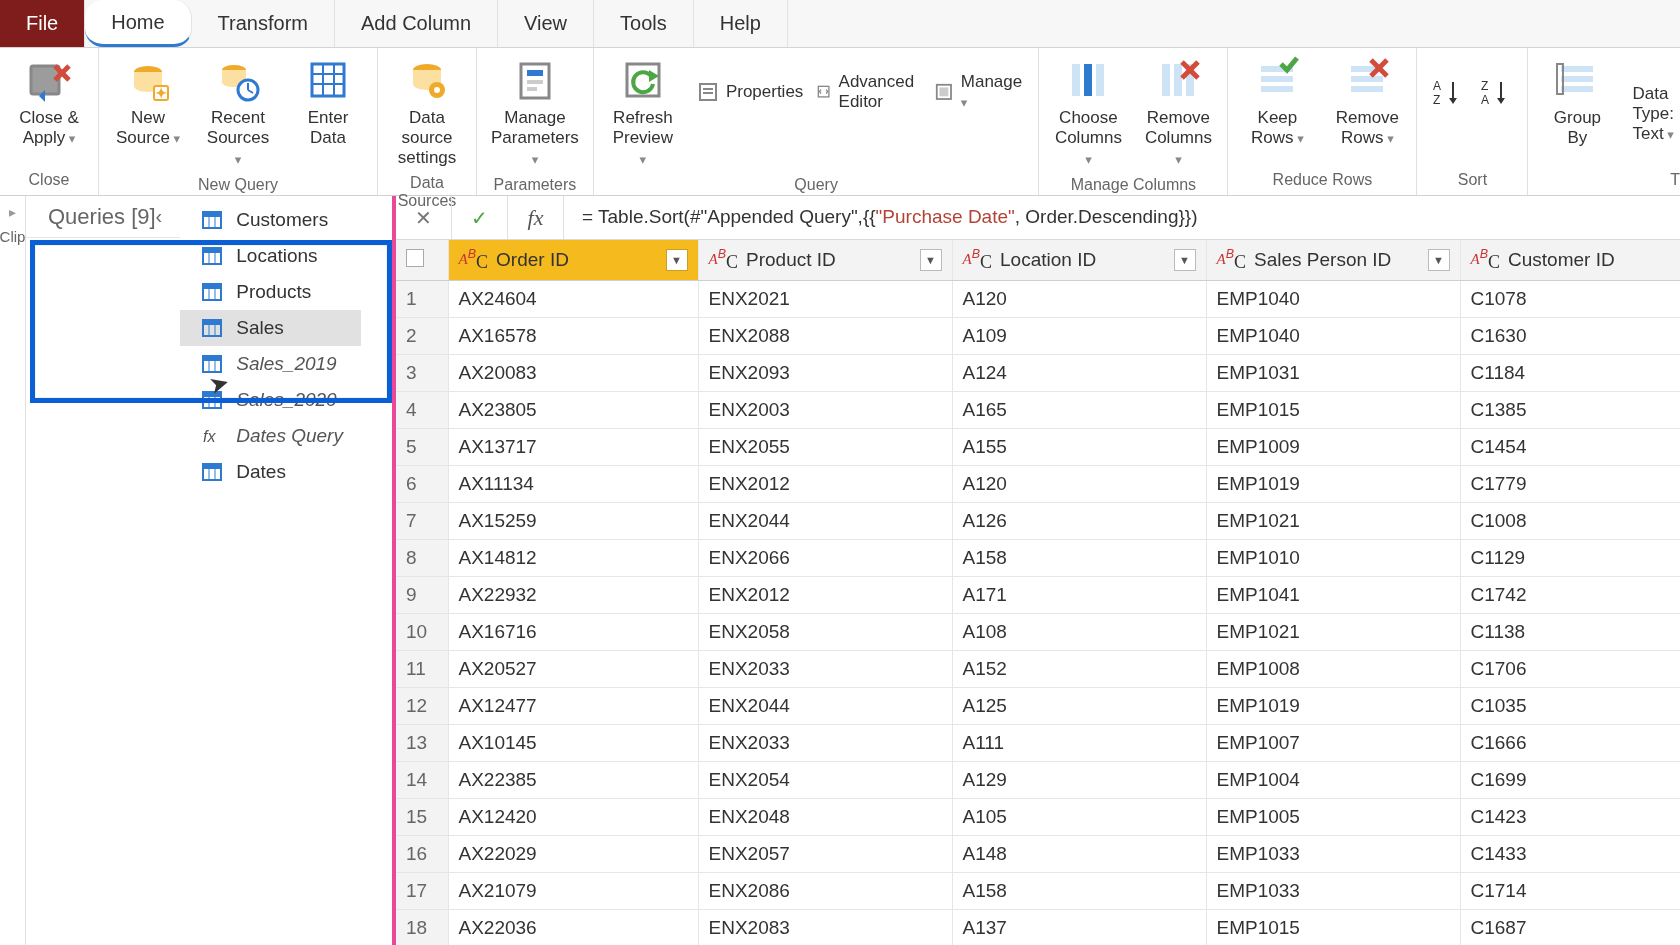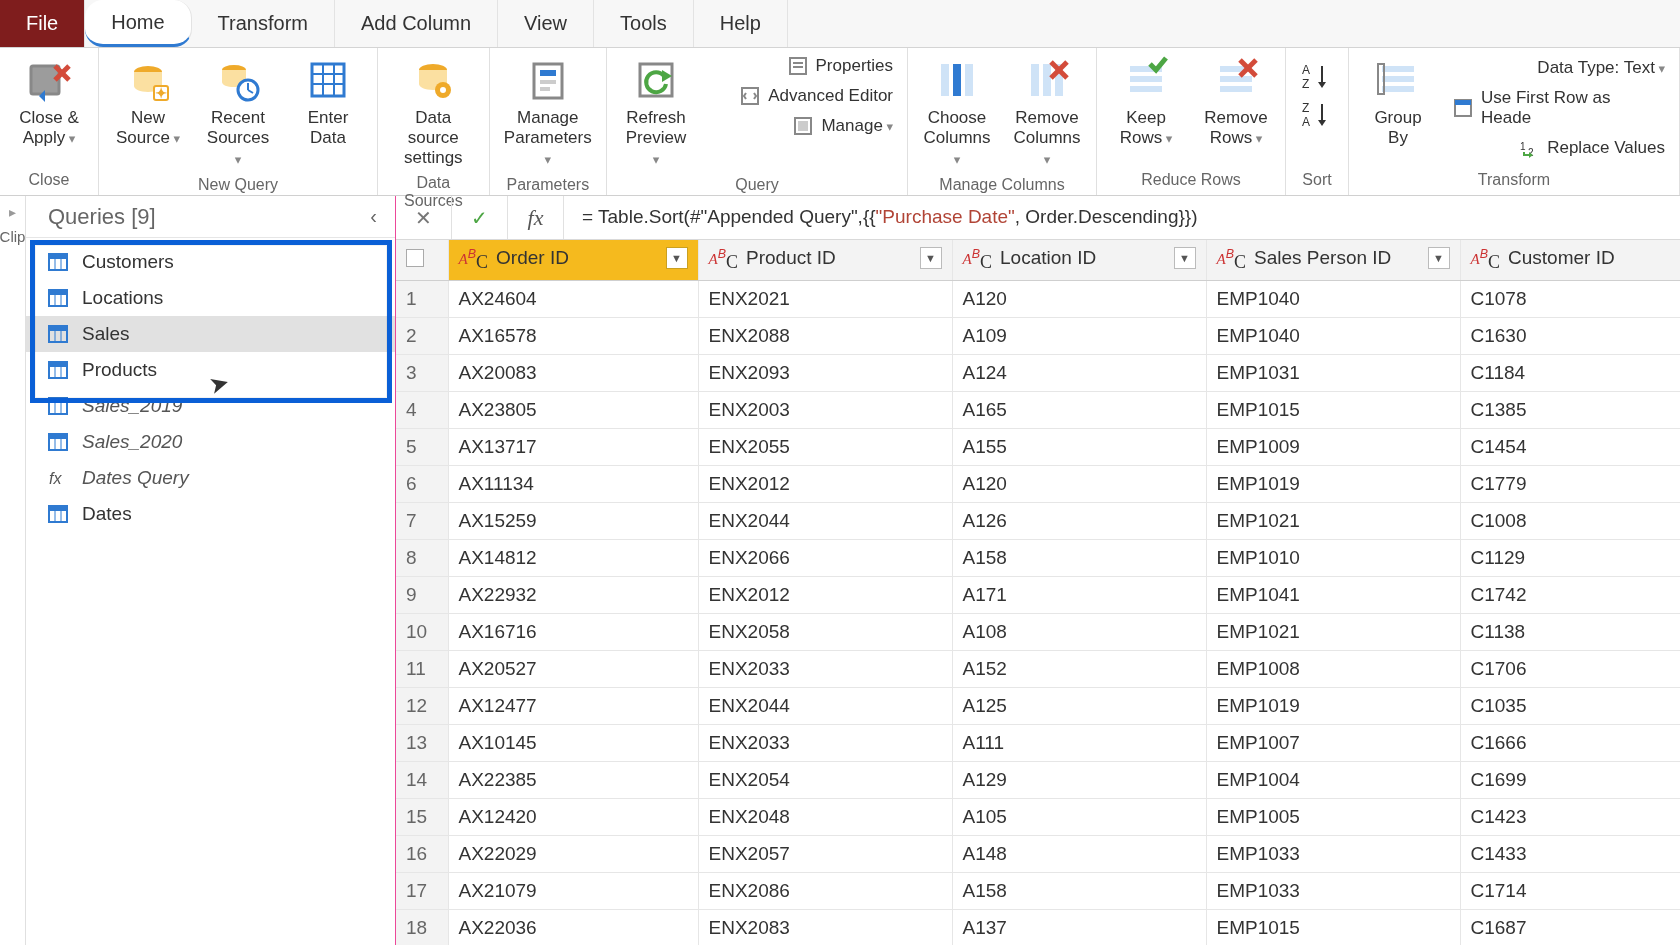--- a/index.html
+++ b/index.html
@@ -13,33 +13,33 @@
 
   
   .ribbon { height: 148px; background: #fff; display: flex; border-bottom: 1px solid #d0d0d0; user-select: none; }
   .group { display: flex; flex-direction: column; border-right: 1px solid #e0e0e0; padding: 6px 10px 0 10px; }
   .group-body { flex: 1; display: flex; align-items: flex-start; gap: 12px; }
   .group-label { font-size: 16px; color: #666; text-align: center; padding: 4px 0 6px 0; }
   .bigbtn { display: flex; flex-direction: column; align-items: center; justify-content: flex-start; gap: 4px; padding: 2px 4px; cursor: pointer; min-width: 78px; }
   .bigbtn .ic { width: 48px; height: 48px; display: flex; align-items: center; justify-content: center; }
   .bigbtn .lbls { font-size: 17px; line-height: 20px; text-align: center; }
   .caret::after { content: " ▾"; font-size: 13px; color: #888; }
-  .smallstack { display: flex; flex-direction: column; gap: 6px; align-items: flex-end; }
+  .smallstack { display: flex; gap: 6px; align-items: center; margin-top: 16px; }
   .smallbtn { display: flex; align-items: center; gap: 8px; font-size: 17px; cursor: pointer; padding: 2px 4px; }
   .smallbtn .sic { width: 20px; height: 20px; display: inline-flex; align-items: center; justify-content: center; }
 
   
   .content { display: flex; height: calc(945px - 48px - 148px); position: relative; }
 
   
   .leftstrip { width: 26px; border-right: 1px solid #e0e0e0; display: flex; flex-direction: column; align-items: center; padding-top: 8px; gap: 8px; color: #888; font-size: 12px; }
   .leftstrip .vtxt { writing-mode: horizontal-tb; font-size: 15px; color: #666; text-align: center; }
 
   
-  .queries { width: 370px; border-right: 1px solid #ec4899; display: flex; flex-direction: column; position: relative; }
+  .queries { width: 370px; border-right: 4px solid #ec4899; display: flex; flex-direction: row; position: relative; }
   .queries-header { height: 42px; display: flex; align-items: center; justify-content: space-between; padding: 0 18px 0 22px; border-bottom: 1px solid #e6e6e6; font-size: 22px; color: #666; }
   .qcollapse { font-size: 20px; color: #666; cursor: pointer; }
   .qlist { padding: 6px 0; position: relative; }
   .qitem { display: flex; align-items: center; gap: 14px; padding: 7px 18px 7px 22px; font-size: 19px; color: #333; cursor: pointer; }
   .qitem.italic { font-style: italic; color: #555; }
   .qitem.selected { background: #e1e1e1; }
   .qicon { width: 20px; height: 18px; flex: 0 0 auto; }
   .qicon svg { width: 100%; height: 100%; display: block; }
   .highlightbox { position: absolute; left: 4px; top: 44px; width: 362px; height: 163px; border: 5px solid #0a5fd6; pointer-events: none; box-shadow: 0 0 0 1px rgba(0,0,0,.05) inset; }
   .cursor { position: absolute; left: 183px; top: 174px; font-size: 24px; transform: rotate(-15deg); pointer-events: none; }
@@ -50,21 +50,21 @@
   .fxbtn.fx { font-style: italic; font-family: Georgia, serif; font-size: 22px; color: #555; }
   .fxinput { flex: 1; padding: 0 18px; font-family: Consolas, "Courier New", monospace; font-size: 19px; color: #333; white-space: nowrap; overflow: hidden; }
   .fxinput .str { color: #b14436; }
 
   
   .gridwrap { flex: 1; display: flex; flex-direction: column; overflow: hidden; }
   .grid { flex: 1; overflow: auto; }
   table.datagrid { border-collapse: collapse; width: 100%; table-layout: fixed; }
   table.datagrid th, table.datagrid td { border-right: 1px solid #e6e6e6; border-bottom: 1px solid #e6e6e6; padding: 7px 10px; font-size: 19px; text-align: left; white-space: nowrap; overflow: hidden; }
   table.datagrid thead th { background: #f3f3f3; border-bottom: 1px solid #cfcfcf; position: sticky; top: 0; font-weight: 500; color: #333; }
-  table.datagrid th .hdrow { display: flex; align-items: flex-start; gap: 8px; }
+  table.datagrid th .hdrow { display: flex; align-items: center; gap: 8px; }
   .abc { font-family: Georgia, serif; font-style: italic; font-size: 15px; color: #c33; }
   .abc sub { font-size: 18px; color: #333; font-style: normal; font-family: "Segoe UI"; }
   .filterdrop { margin-left: auto; width: 22px; height:22px; border:1px solid #bbb; background:#fff; display:flex; align-items:center; justify-content:center; font-size:11px; color:#555; cursor:pointer; }
   col.rnum { width: 52px; }
   col.c1 { width: 250px; }
   col.c2 { width: 254px; }
   col.c3 { width: 254px; }
   col.c4 { width: 254px; }
   col.c5 { width: 254px; }
   td.rnum, th.rnum { background: #f3f3f3; text-align: right; color: #666; font-size: 17px; padding-right: 10px; }
@@ -404,41 +404,41 @@
           <span class="qicon">
             <svg viewBox="0 0 20 18">
               <rect x="1" y="1" width="18" height="16" fill="none" stroke="#2f7ad1" stroke-width="2"></rect>
               <rect x="1" y="1" width="18" height="5" fill="#2f7ad1"></rect>
               <line x1="7" y1="1" x2="7" y2="17" stroke="#2f7ad1"></line>
               <line x1="13" y1="1" x2="13" y2="17" stroke="#2f7ad1"></line>
             </svg>
           </span>
           <span>Locations</span>
         </div>
-        <div class="qitem selected">
+        <div class="qitem">
           <span class="qicon">
             <svg viewBox="0 0 20 18">
               <rect x="1" y="1" width="18" height="16" fill="none" stroke="#2f7ad1" stroke-width="2"></rect>
               <rect x="1" y="1" width="18" height="5" fill="#2f7ad1"></rect>
               <line x1="7" y1="1" x2="7" y2="17" stroke="#2f7ad1"></line>
               <line x1="13" y1="1" x2="13" y2="17" stroke="#2f7ad1"></line>
             </svg>
           </span>
-          <span>Sales</span>
-        </div>
-        <div class="qitem">
+          <span>Products</span>
+        </div>
+        <div class="qitem selected">
           <span class="qicon">
             <svg viewBox="0 0 20 18">
               <rect x="1" y="1" width="18" height="16" fill="none" stroke="#2f7ad1" stroke-width="2"></rect>
               <rect x="1" y="1" width="18" height="5" fill="#2f7ad1"></rect>
               <line x1="7" y1="1" x2="7" y2="17" stroke="#2f7ad1"></line>
               <line x1="13" y1="1" x2="13" y2="17" stroke="#2f7ad1"></line>
             </svg>
           </span>
-          <span>Products</span>
+          <span>Sales</span>
         </div>
         <div class="qitem italic">
           <span class="qicon">
             <svg viewBox="0 0 20 18">
               <rect x="1" y="1" width="18" height="16" fill="none" stroke="#2f7ad1" stroke-width="2"></rect>
               <rect x="1" y="1" width="18" height="5" fill="#2f7ad1"></rect>
               <line x1="7" y1="1" x2="7" y2="17" stroke="#2f7ad1"></line>
               <line x1="13" y1="1" x2="13" y2="17" stroke="#2f7ad1"></line>
             </svg>
           </span>

